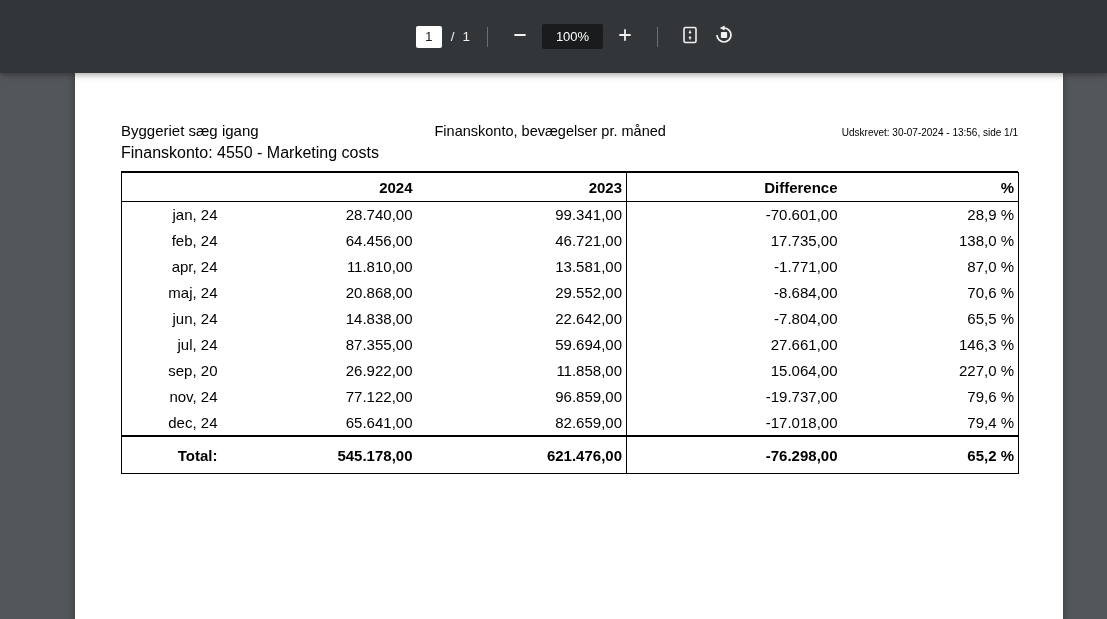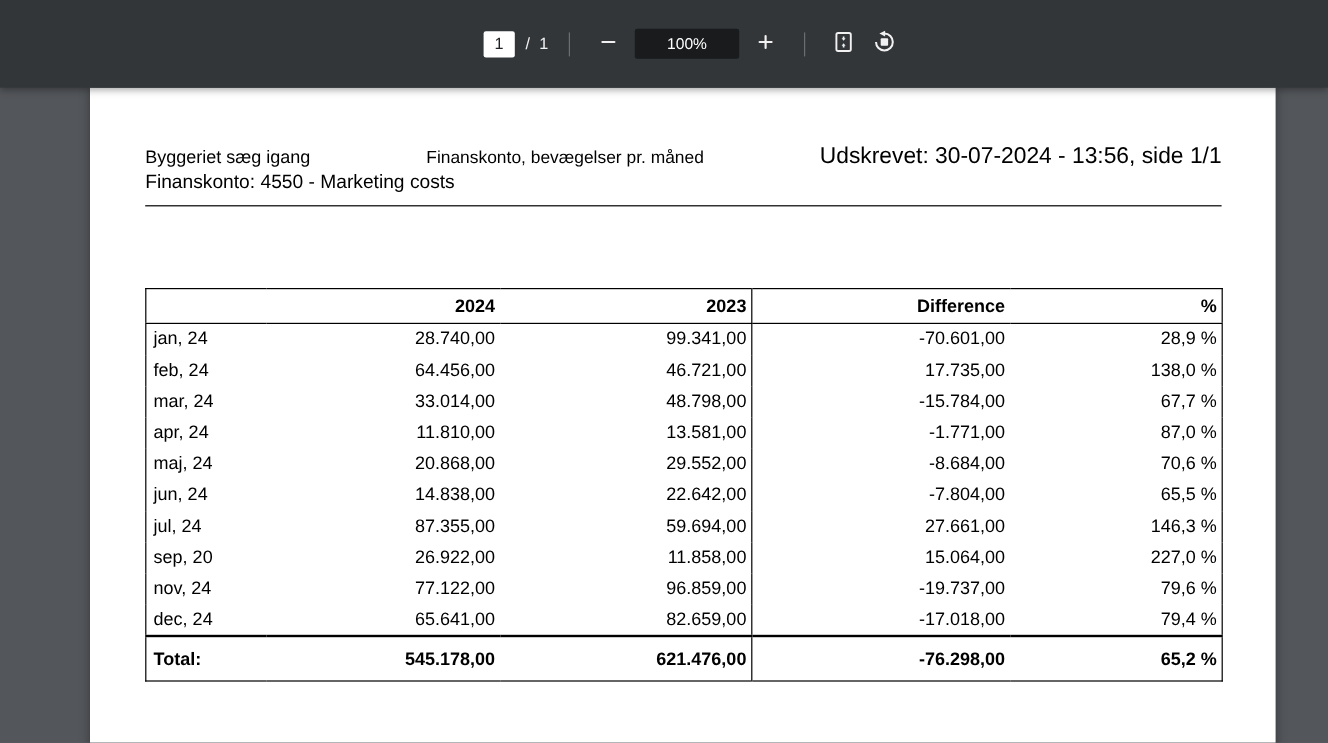--- a/index.html
+++ b/index.html
@@ -42,21 +42,21 @@
   }
   .tool-btn {
     width: 34px; height: 34px;
     background: transparent; border: none; border-radius: 50%;
     display: flex; align-items: center; justify-content: center;
     cursor: pointer; padding: 0;
   }
   .zoom-box {
     background: #191b1c; color: #ffffff;
     border-radius: 2px;
-    padding: 5px 27px;
+    padding: 5px 14px;
     font-size: 13px;
     margin: 0 5px;
     white-space: nowrap;
   }
 
   
   .doc-area {
     position: relative;
     width: 1107px; height: 546px;
     background: #53565a;
@@ -70,27 +70,26 @@
     box-shadow: 0 0 8px rgba(0,0,0,0.35);
     padding: 48px 45px 0 46px;
     color: #000;
   }
 
   .page-header {
     display: flex; align-items: baseline; justify-content: space-between;
   }
   .company   { font-size: 15px; line-height: 19px; text-align: center; }
   .rep-title { font-size: 14.5px; line-height: 19px; }
-  .printed   { font-size: 19px;  line-height: 19px; }
+  .printed   { font-size: 10px;  line-height: 19px; }
   .account   { font-size: 16px; line-height: 15px; margin-top: 3px; }
   .hrule     { border-top: 1px solid #000; margin-top: 11px; }
 
   
   table.report {
-    margin-top: 68px;
     width: 897px;
     border-collapse: collapse;
     border: 1.5px solid #000;
     font-size: 15px;
     table-layout: fixed;
   }
   table.report col.c-month { width: 100px; }
   table.report col.c-2024  { width: 195px; }
   table.report col.c-2023  { width: 210px; }
   table.report col.c-diff  { width: 215px; }
@@ -101,21 +100,21 @@
     padding: 5px 4px;
     height: 29px;
     border-bottom: 1px solid #000;
   }
   table.report td {
     padding: 3px 4px;
     height: 26px;
     white-space: nowrap;
   }
   table.report td:first-child, table.report th:first-child {
-    text-align: left; padding-left: 6px;
+    text-align: right; padding-left: 6px;
   }
   table.report td.num { text-align: right; }
   table.report th:nth-child(3),
   table.report td:nth-child(3) { border-right: 1px solid #000; }
 
   table.report tfoot td {
     font-weight: bold;
     border-top: 2px solid #000;
     height: 38px;
     padding-top: 5px;
@@ -218,27 +217,20 @@
               <td class="num">28,9 %</td>
             </tr>
             <tr>
               <td>feb, 24</td>
               <td class="num">64.456,00</td>
               <td class="num">46.721,00</td>
               <td class="num">17.735,00</td>
               <td class="num">138,0 %</td>
             </tr>
             <tr>
-              <td>mar, 24</td>
-              <td class="num">33.014,00</td>
-              <td class="num">48.798,00</td>
-              <td class="num">-15.784,00</td>
-              <td class="num">67,7 %</td>
-            </tr>
-            <tr>
               <td>apr, 24</td>
               <td class="num">11.810,00</td>
               <td class="num">13.581,00</td>
               <td class="num">-1.771,00</td>
               <td class="num">87,0 %</td>
             </tr>
             <tr>
               <td>maj, 24</td>
               <td class="num">20.868,00</td>
               <td class="num">29.552,00</td>

